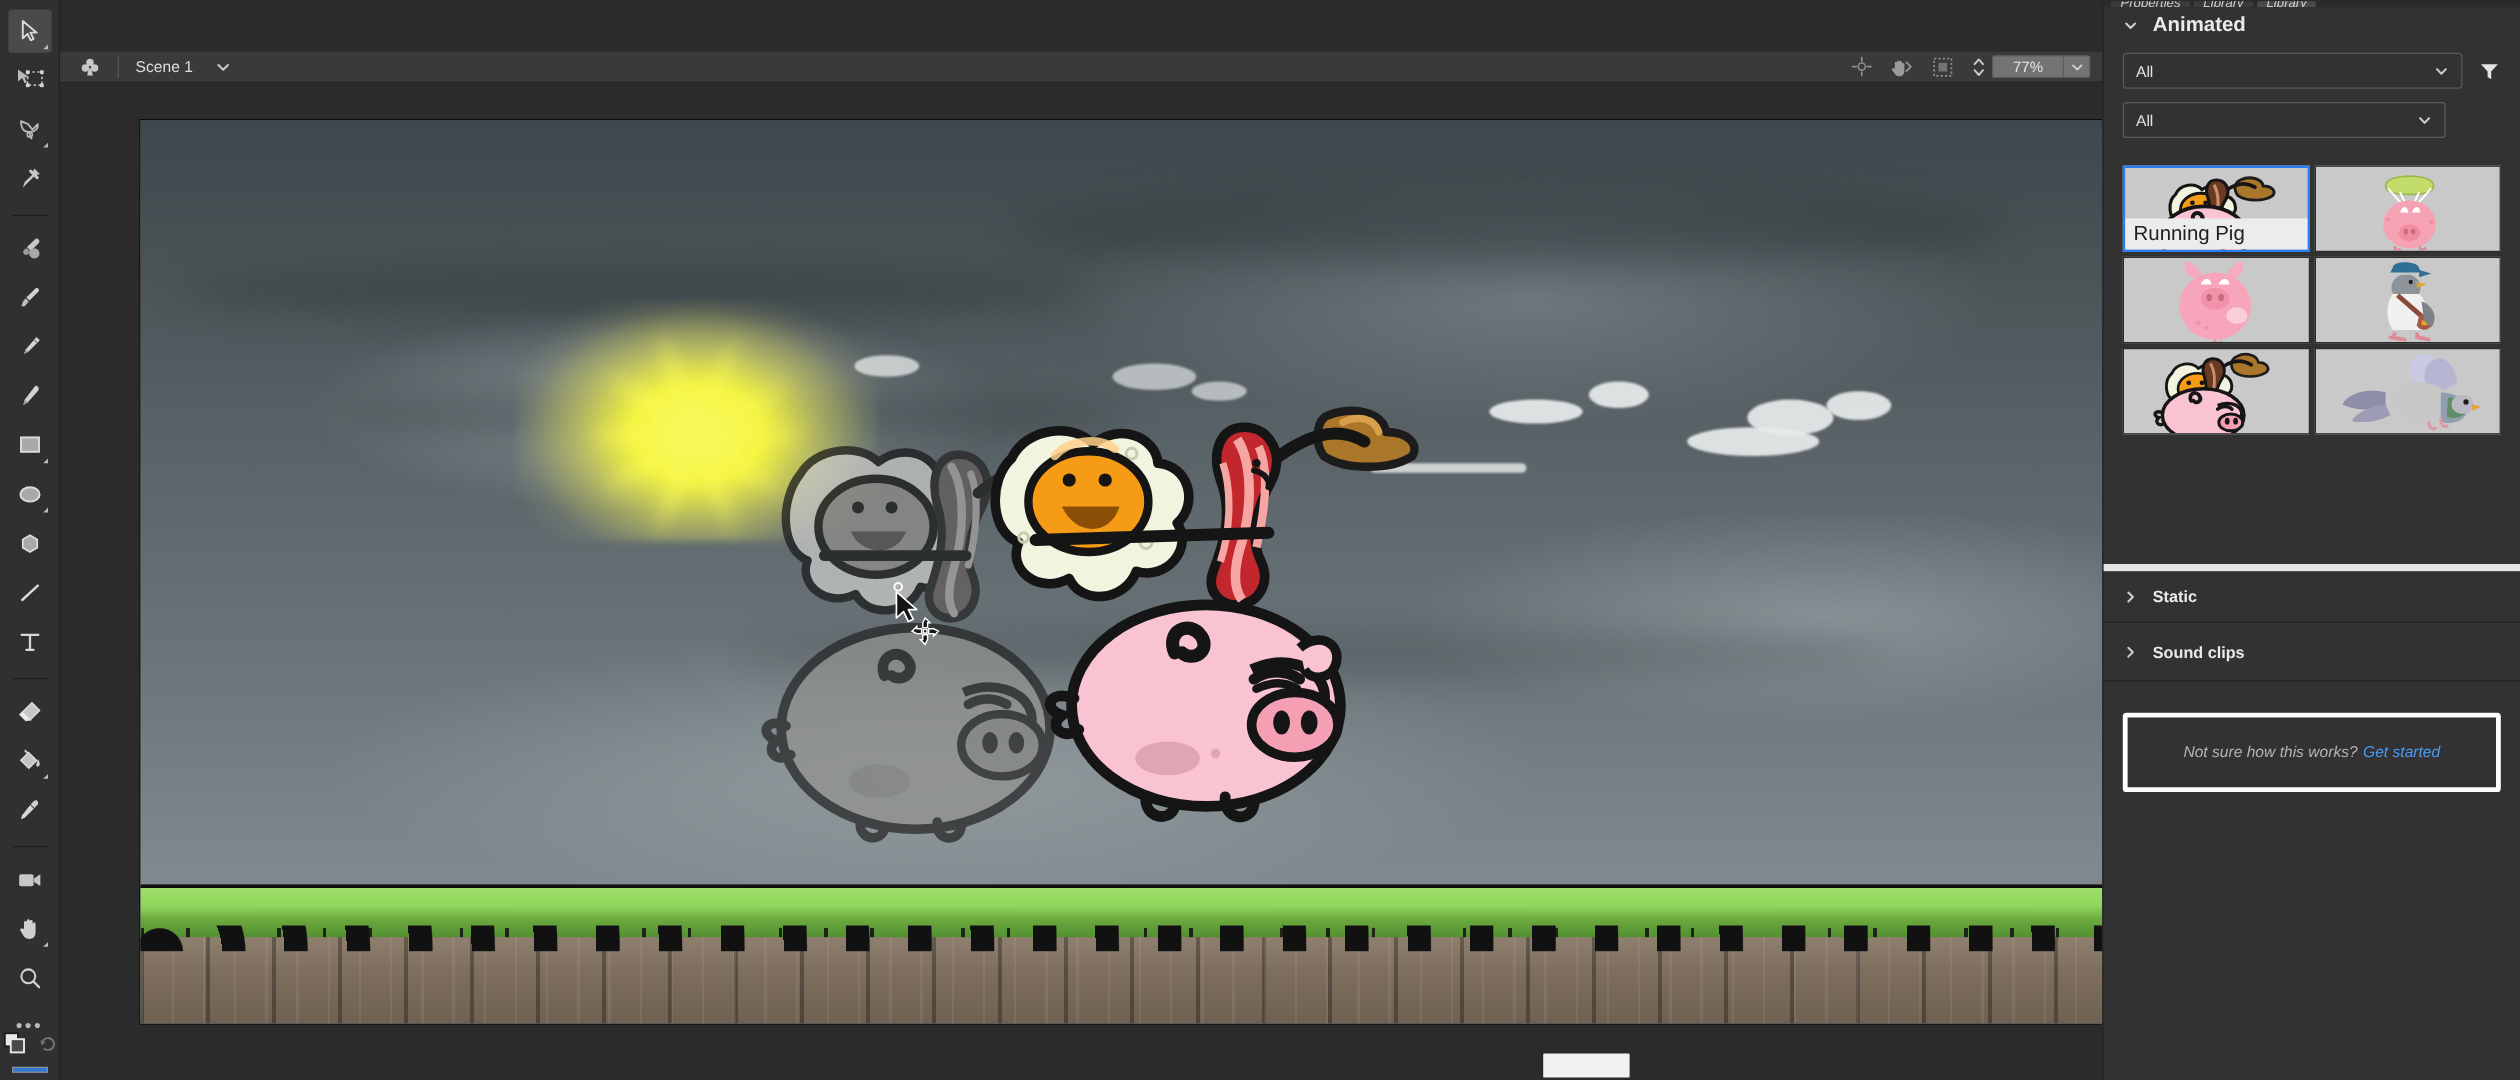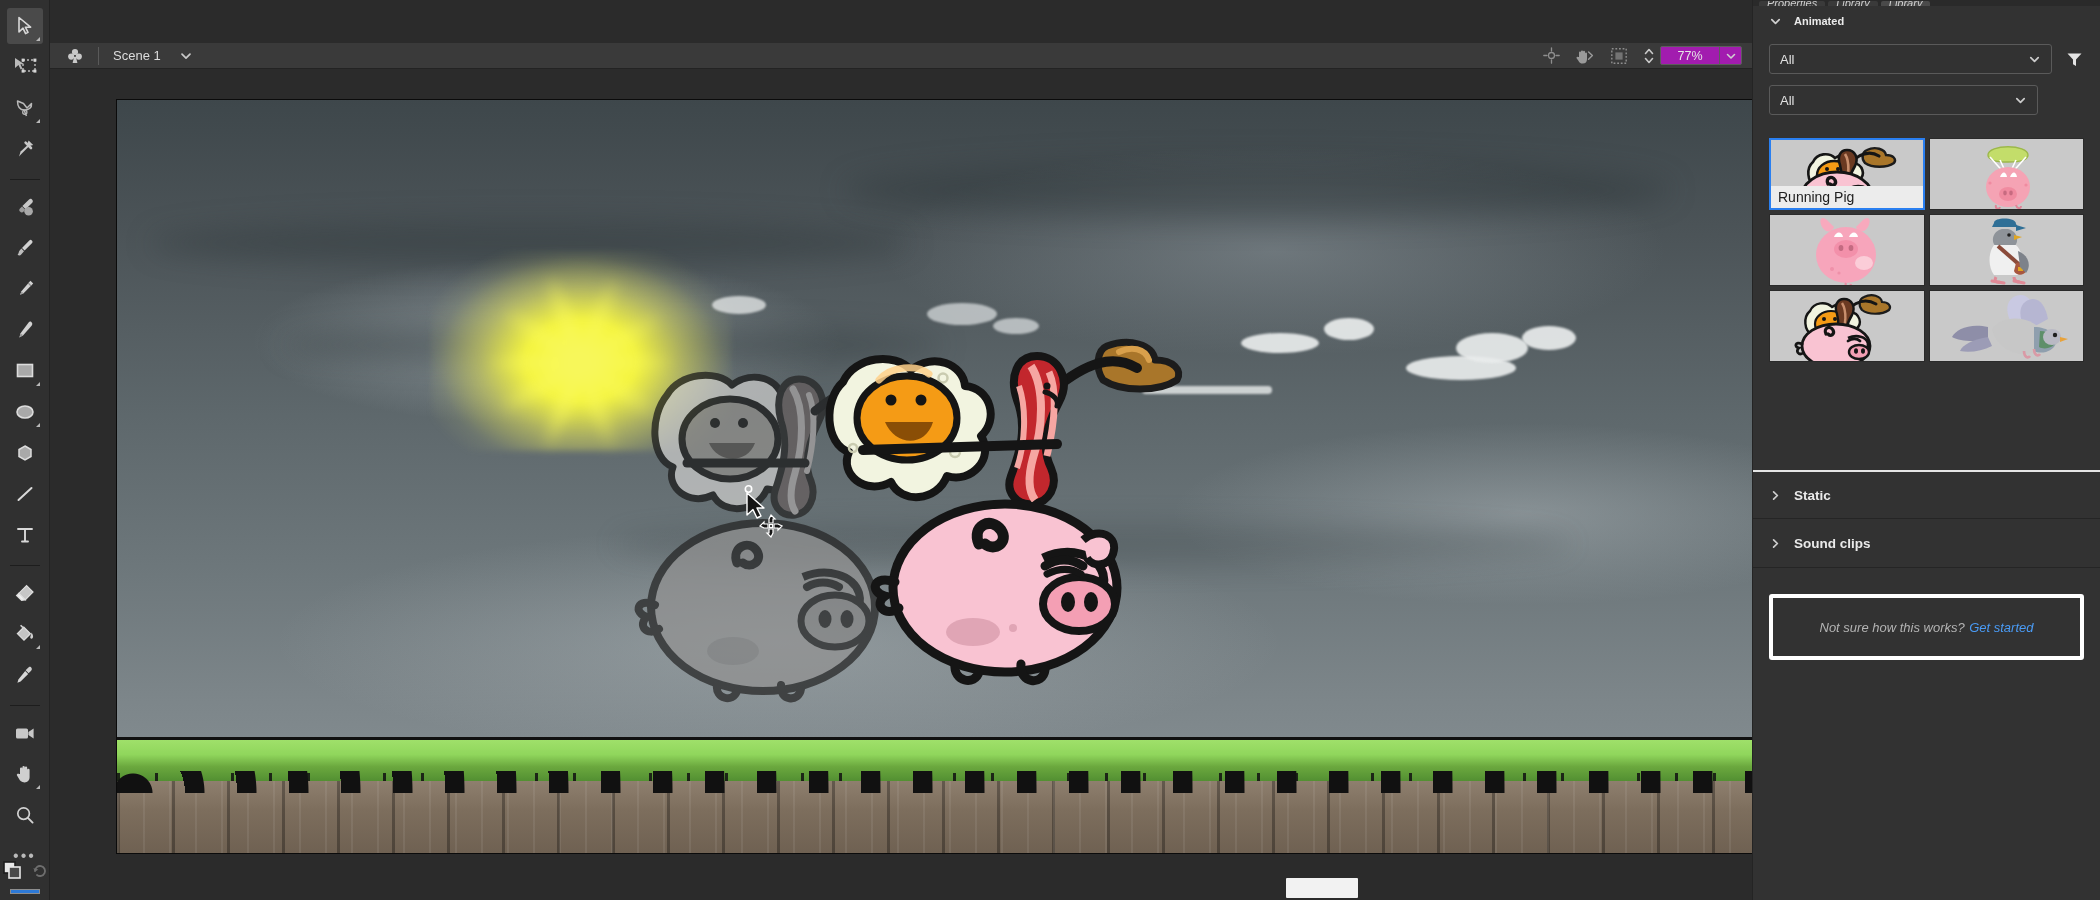--- a/index.html
+++ b/index.html
@@ -71,21 +71,21 @@
   .caret { margin-left: 18px; color: #c9c9c9; display: flex; }
   .scene-right {
     margin-left: auto; display: flex; align-items: center;
     gap: 0; padding-right: 10px;
   }
   .sr-icon { width: 34px; height: 26px; display: flex; align-items: center; justify-content: center; color: #8e8e8e; }
   .stepper { display: flex; flex-direction: column; align-items: center; color: #c9c9c9; margin: 0 2px 0 6px; }
   .zoom-combo {
     display: flex; align-items: stretch;
     border: 1px solid #5d5d5d; border-radius: 2px;
-    background: #a21caf; height: 19px; margin-left: 2px;
+    background: #737373; height: 19px; margin-left: 2px;
   }
   .zoom-val {
     width: 58px; display: flex; align-items: center; justify-content: center;
     color: #e6e6e6; font-size: 12.5px;
   }
   .zoom-arrow {
     width: 22px; display: flex; align-items: center; justify-content: center;
     border-left: 1px solid #5d5d5d; color: #d0d0d0;
   }
 
@@ -209,21 +209,21 @@
     background: #252525; border: 1px solid #4d4d4d; border-radius: 3px;
     display: flex; align-items: center; gap: 10px; padding: 0 10px;
   }
   .searchbox .sv { flex: 1 1 auto; color: #e7e7e7; font-size: 13px; }
   .searchbox .clr { color: #bdbdbd; font-size: 14px; line-height: 1; }
   .listview-icon { color: #d8d8d8; display: flex; }
 
   .section-hdr {
     display: flex; align-items: center; gap: 12px;
     padding: 0 16px; height: 30px;
-    color: #eaeaea; font-size: 11px; font-weight: bold;
+    color: #eaeaea; font-size: 17px; font-weight: bold;
   }
   .chev { color: #cfcfcf; display: flex; }
 
   .filters { padding: 8px 16px 0 16px; }
   .filter-row { display: flex; align-items: center; gap: 14px; margin-bottom: 11px; }
   .select {
     flex: 1 1 auto; height: 30px;
     background: #323232; border: 1px solid #5a5a5a; border-radius: 3px;
     display: flex; align-items: center; padding: 0 10px;
     color: #e2e2e2; font-size: 13px;
@@ -237,27 +237,27 @@
     display: grid; grid-template-columns: 1fr 1fr; gap: 4px;
   }
   .thumb {
     height: 72px; background: #c9c9c9; border: 1px solid #2a2a2a;
     position: relative; overflow: hidden;
   }
   .thumb.selected { border: 2px solid #2a7ff0; }
   .thumb-label {
     position: absolute; left: 0; right: 0; bottom: 0;
     background: #ececec; color: #202020;
-    font-size: 14px; padding: 3px 7px;
+    font-size: 17px; padding: 3px 7px;
     white-space: nowrap; overflow: hidden;
   }
   .thumb svg { position: absolute; left: 0; top: 0; }
 
   .collapsed-sec {
-    border-top: 2px solid #e5e5e5;
+    border-top: 6px solid #e5e5e5;
     border-bottom: 1px solid #252525;
     height: 49px; display: flex; align-items: center; gap: 12px;
     padding: 0 16px;
     color: #eaeaea; font-size: 13.5px; font-weight: bold;
   }
   .helpbox {
     margin: 26px 16px 0 16px;
     border: 4px solid #ffffff; border-radius: 3px;
     padding: 20px 10px;
     text-align: center;

